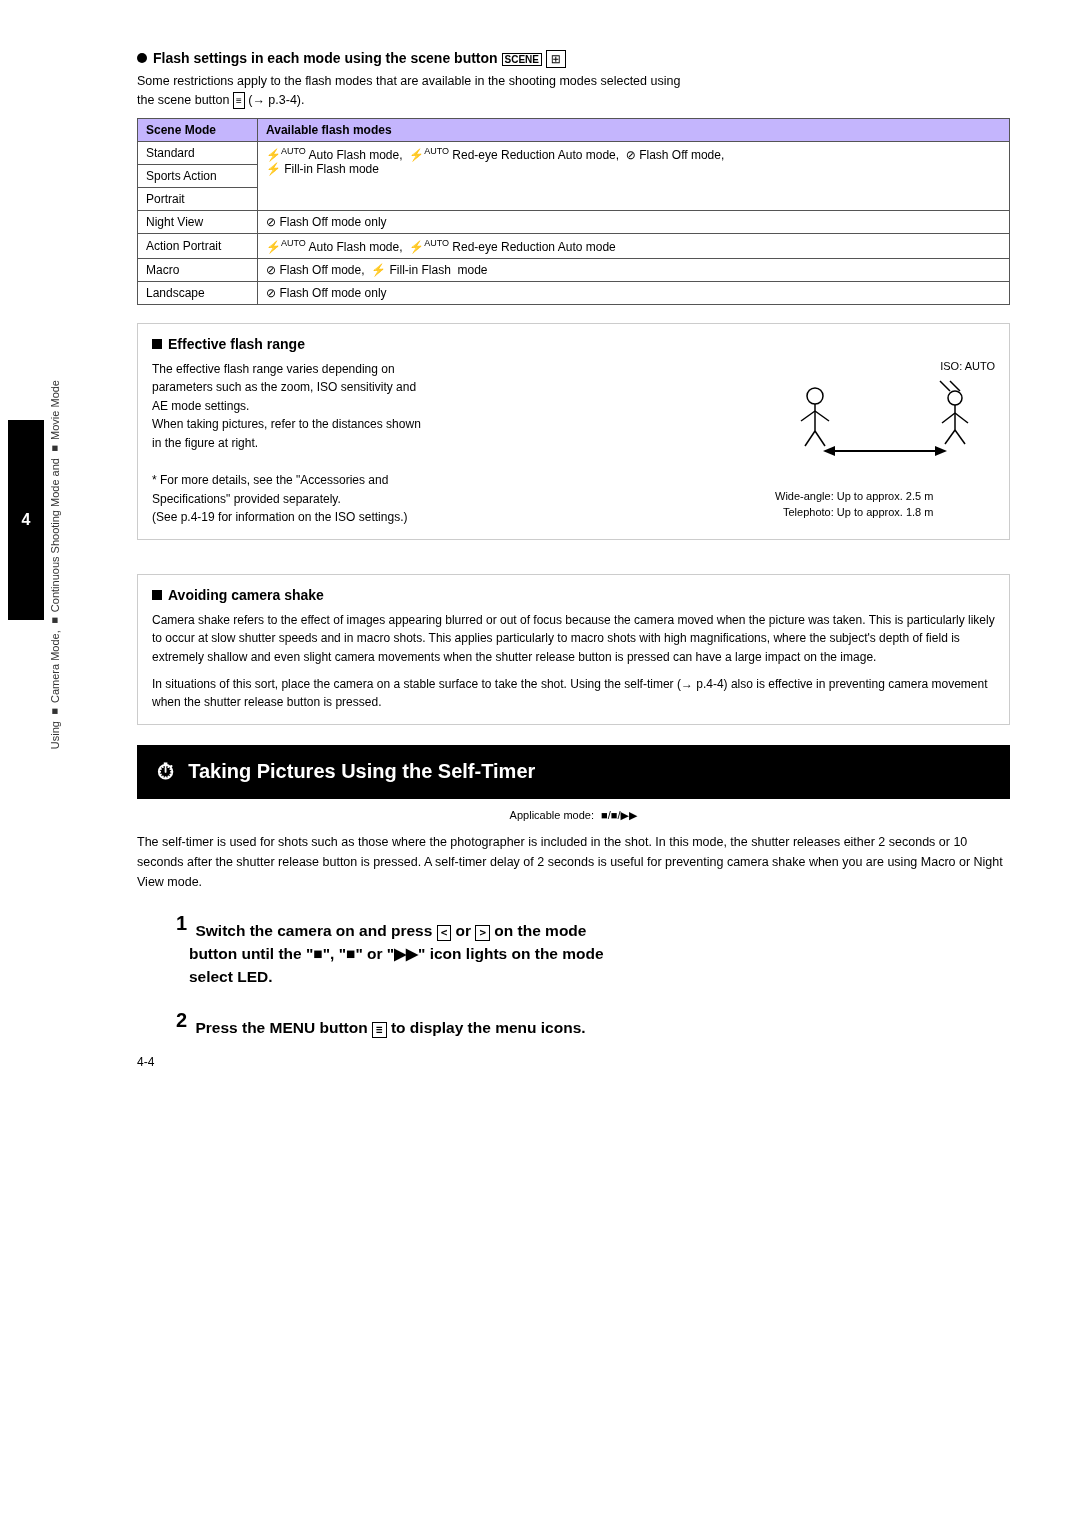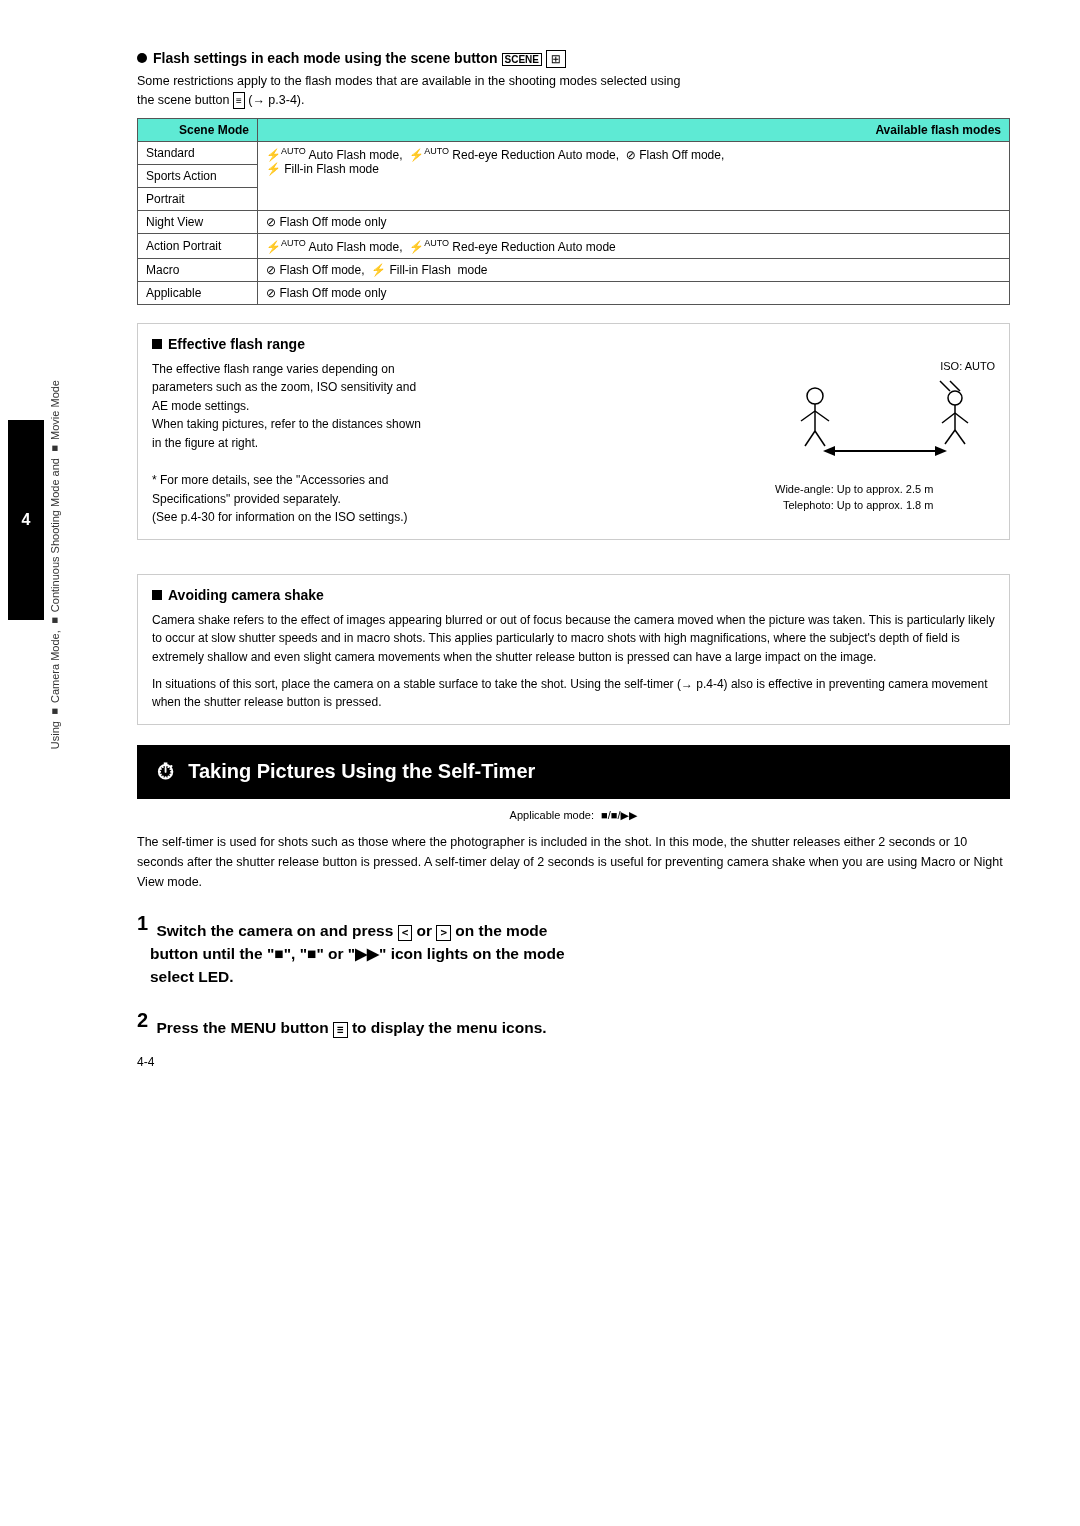--- a/index.html
+++ b/index.html
@@ -91,25 +91,25 @@
     
     .flash-table {
       width: 100%;
       border-collapse: collapse;
       border: 1px solid #555;
       font-size: 12px;
       margin-bottom: 16px;
     }
 
     .flash-table th {
-      background: #5eead4;
+      background: #c4b5fd;
       border: 1px solid #555;
       padding: 4px 8px;
       font-weight: bold;
-      text-align: right;
+      text-align: left;
     }
 
     .flash-table td {
       border: 1px solid #555;
       padding: 4px 8px;
       vertical-align: top;
     }
 
     .flash-table td.scene-col {
       width: 120px;
@@ -160,21 +160,21 @@
 
     .iso-label {
       text-align: right;
       font-size: 11px;
       margin-bottom: 4px;
     }
 
     .figure-caption {
       font-size: 11px;
       text-align: left;
-      margin-top: 13px;
+      margin-top: 20px;
       line-height: 1.5;
     }
 
     
     .camera-shake-section {
       margin-bottom: 20px;
       border: 1px solid #ccc;
       padding: 12px 14px;
       margin-top: 34px;
     }
@@ -209,20 +209,21 @@
 
     .self-timer-desc {
       font-size: 12.5px;
       line-height: 1.6;
       margin-bottom: 16px;
     }
 
     
     .step {
       margin-bottom: 16px;
+      margin-left: 39px;
     }
 
     .step-number {
       font-size: 20px;
       font-weight: bold;
       vertical-align: super;
       margin-right: 4px;
     }
 
     .step-text-block {
@@ -313,21 +314,21 @@
           </tr>
           <tr>
             <td class="scene-col">Action Portrait</td>
             <td>⚡<sup style="font-size:9px;">AUTO</sup> Auto Flash mode, &nbsp;⚡<sup style="font-size:9px;">AUTO</sup> Red-eye Reduction Auto mode</td>
           </tr>
           <tr>
             <td class="scene-col">Macro</td>
             <td>⊘ Flash Off mode, &nbsp;⚡ Fill-in Flash &nbsp;mode</td>
           </tr>
           <tr>
-            <td class="scene-col">Applicable</td>
+            <td class="scene-col">Landscape</td>
             <td>⊘ Flash Off mode only</td>
           </tr>
         </tbody>
       </table>
     </div>
 
     <div class="subsection">
       <div class="subsection-title">
         <span class="black-square"></span>
         <span>Effective flash range</span>
@@ -335,21 +336,21 @@
       <div class="subsection-body">
         <div class="subsection-text">
           <span>The effective flash range varies depending on</span><br>
           <span>parameters such as the zoom, ISO sensitivity and</span><br>
           <span>AE mode settings.</span><br>
           <span>When taking pictures, refer to the distances shown</span><br>
           <span>in the figure at right.</span><br>
           <br>
           <span>* For more details, see the "Accessories and</span><br>
           <span>Specifications" provided separately.</span><br>
-          <span>(See p.4-30 for information on the ISO settings.)</span>
+          <span>(See p.4-19 for information on the ISO settings.)</span>
         </div>
         <div class="subsection-figure">
           <div class="iso-label">ISO: AUTO</div>
           
           <svg class="range-figure" viewBox="0 0 200 90">
 
             <circle cx="30" cy="20" r="8" fill="none" stroke="#000" stroke-width="1.5"></circle>
             <line x1="30" y1="28" x2="30" y2="55" stroke="#000" stroke-width="1.5"></line>
             <line x1="30" y1="35" x2="16" y2="45" stroke="#000" stroke-width="1.5"></line>
             <line x1="30" y1="35" x2="44" y2="45" stroke="#000" stroke-width="1.5"></line>

